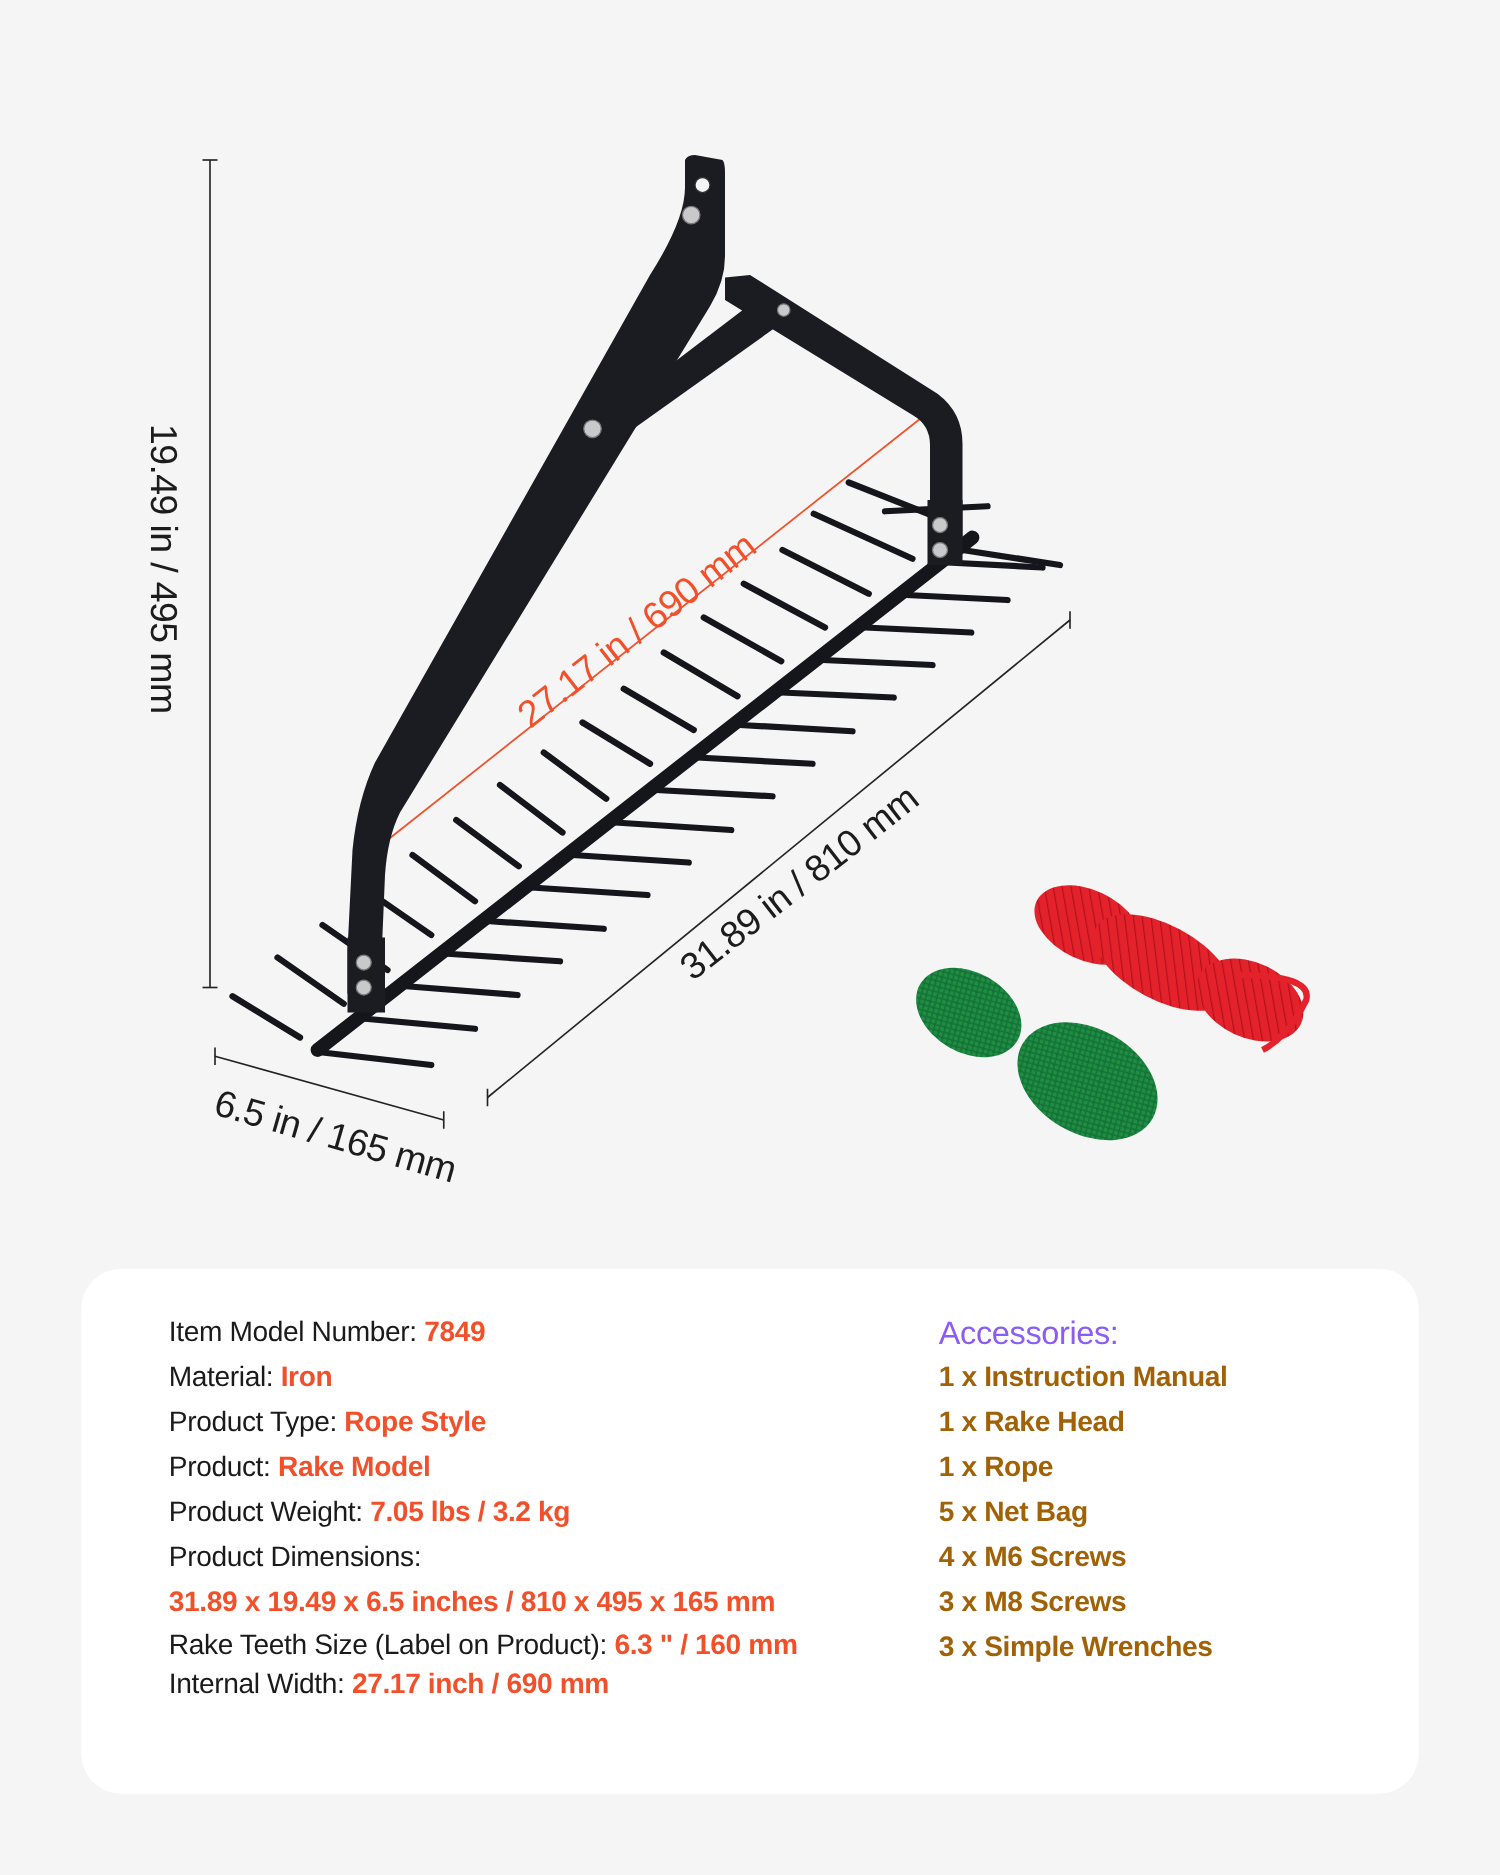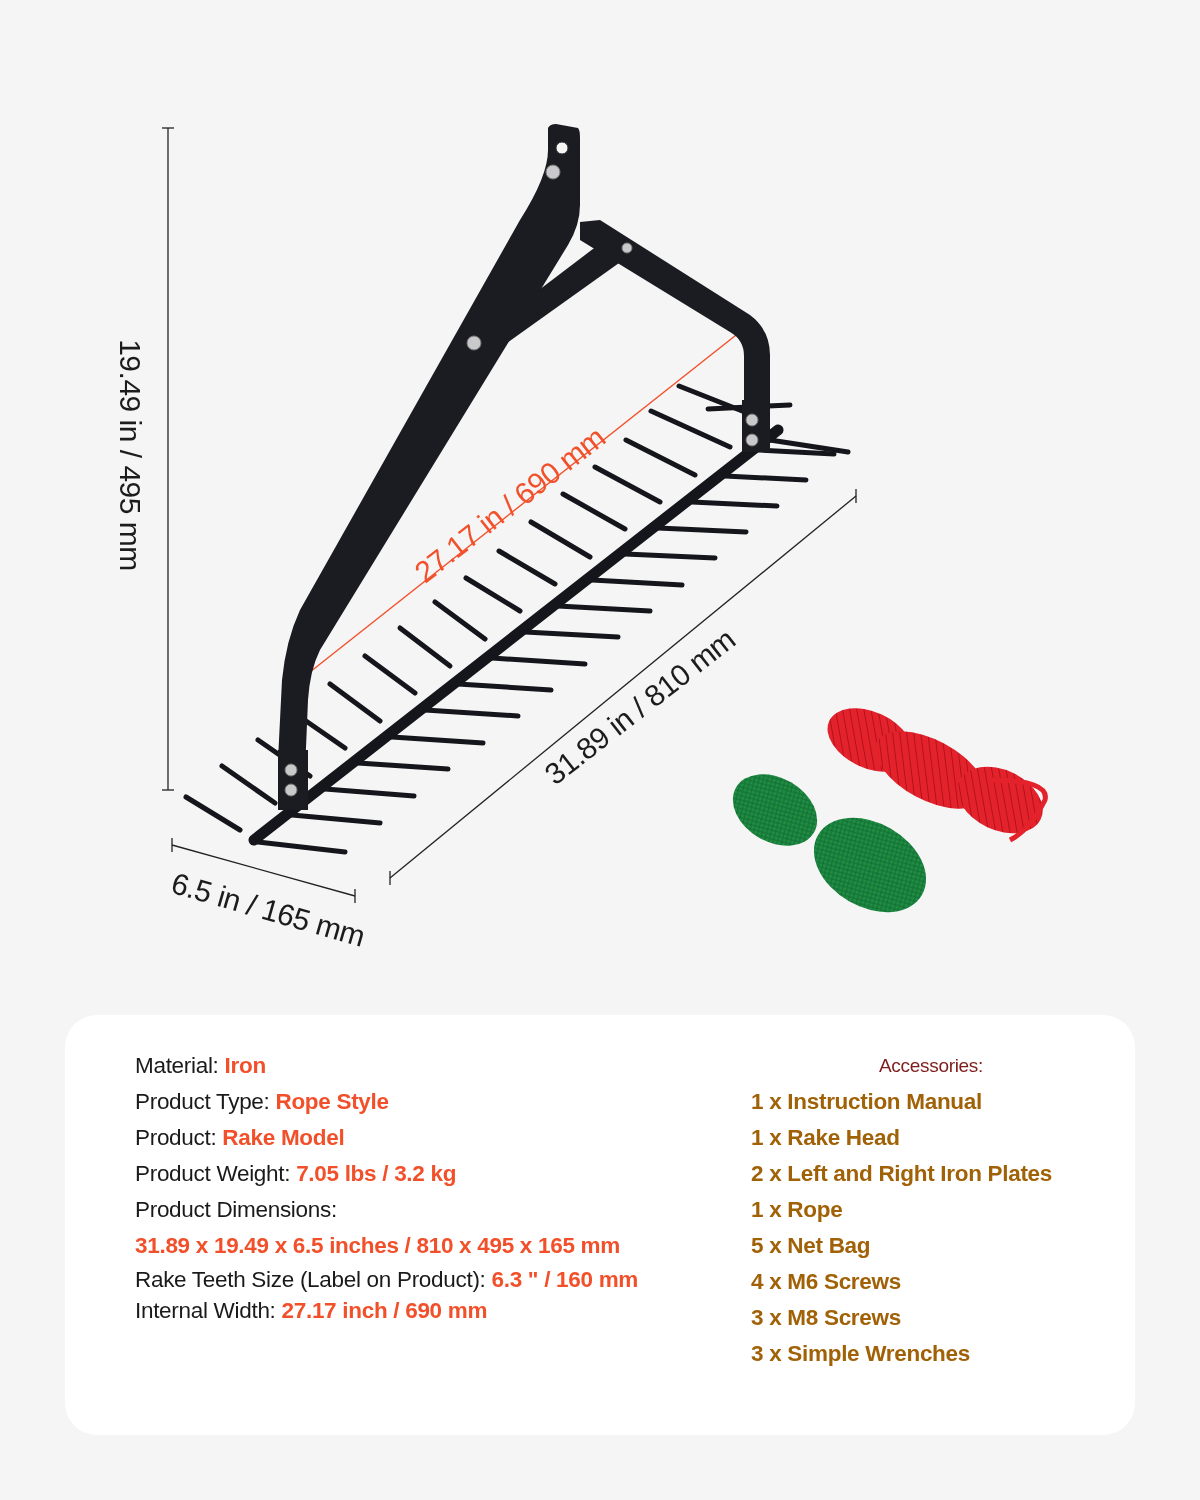--- a/index.html
+++ b/index.html
@@ -20,21 +20,21 @@
   .card {
     position: absolute; left: 65px; top: 1015px; width: 1070px; height: 420px;
     background: #ffffff; border-radius: 32px;
   }
   .specs { position: absolute; left: 70px; top: 33px; width: 620px; }
   .spec-line { font-size: 22.5px; line-height: 36px; white-space: nowrap; letter-spacing: -0.3px; }
   .spec-line .label { color: #1a1a1a; }
   .spec-line .value { color: #f2502a; font-weight: bold; }
   .spec-line.tight { line-height: 31px; }
   .accessories { position: absolute; left: 686px; top: 33px; width: 360px; }
-  .acc-title { font-size: 19px; line-height: 36px; color: #7f1d1d; letter-spacing: -0.3px; text-align: center; }
+  .acc-title { font-size: 26px; line-height: 36px; color: #8b5cf6; letter-spacing: -0.3px; }
   .acc-item { font-size: 22.5px; line-height: 36px; color: #a16207; font-weight: bold; letter-spacing: -0.3px; white-space: nowrap; }
 </style>
 </head>
 <body>
 
 <div id="figure">
   <svg width="1200" height="1000" viewBox="0 0 1200 1000">
     <defs>
       <pattern id="netpat" width="6" height="6" patternUnits="userSpaceOnUse" patternTransform="rotate(30)">
         <rect width="6" height="6" fill="#1f8f3f"></rect>
@@ -144,34 +144,34 @@
   </svg>
 
   <div class="dim-text" id="dim-height">19.49 in / 495 mm</div>
   <div class="dim-text dim-accent" id="dim-width-inner">27.17 in / 690 mm</div>
   <div class="dim-text" id="dim-length">31.89 in / 810 mm</div>
   <div class="dim-text" id="dim-depth">6.5 in / 165 mm</div>
 </div>
 
 <div class="card">
   <div class="specs">
+    <div class="spec-line"><span class="label">Item Model Number: </span><span class="value">7849</span></div>
     <div class="spec-line"><span class="label">Material: </span><span class="value">Iron</span></div>
     <div class="spec-line"><span class="label">Product Type: </span><span class="value">Rope Style</span></div>
     <div class="spec-line"><span class="label">Product: </span><span class="value">Rake Model</span></div>
     <div class="spec-line"><span class="label">Product Weight: </span><span class="value">7.05 lbs / 3.2 kg</span></div>
     <div class="spec-line"><span class="label">Product Dimensions:</span></div>
     <div class="spec-line"><span class="value">31.89 x 19.49 x 6.5 inches / 810 x 495 x 165 mm</span></div>
     <div class="spec-line tight"><span class="label">Rake Teeth Size (Label on Product): </span><span class="value">6.3 " / 160 mm</span></div>
     <div class="spec-line tight"><span class="label">Internal Width: </span><span class="value">27.17 inch / 690 mm</span></div>
   </div>
 
   <div class="accessories">
     <div class="acc-title">Accessories:</div>
     <div class="acc-item">1 x Instruction Manual</div>
     <div class="acc-item">1 x Rake Head</div>
-    <div class="acc-item">2 x Left and Right Iron Plates</div>
     <div class="acc-item">1 x Rope</div>
     <div class="acc-item">5 x Net Bag</div>
     <div class="acc-item">4 x M6 Screws</div>
     <div class="acc-item">3 x M8 Screws</div>
     <div class="acc-item">3 x Simple Wrenches</div>
   </div>
 </div>
 
 </body></html>

